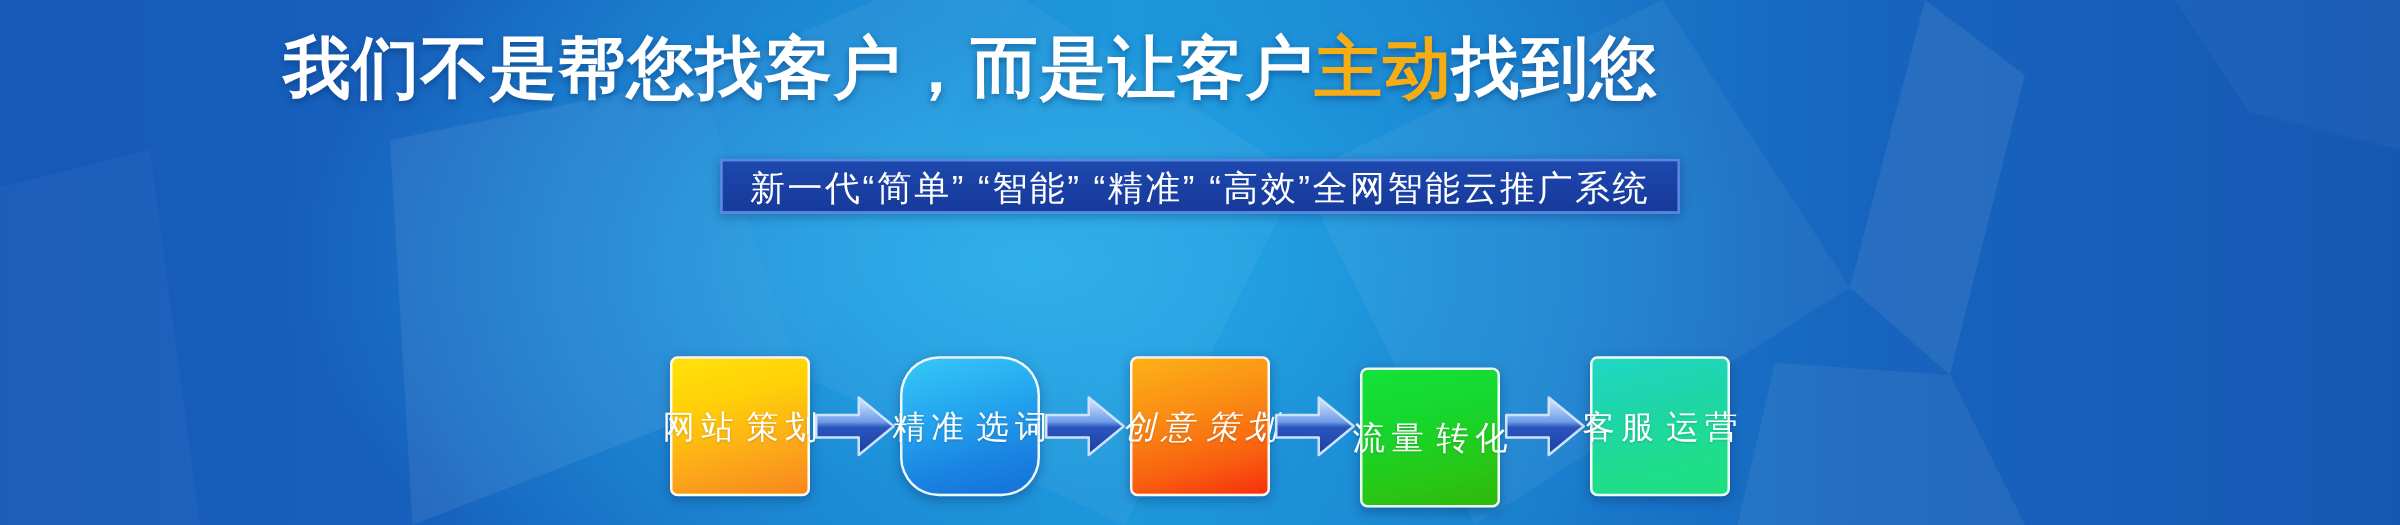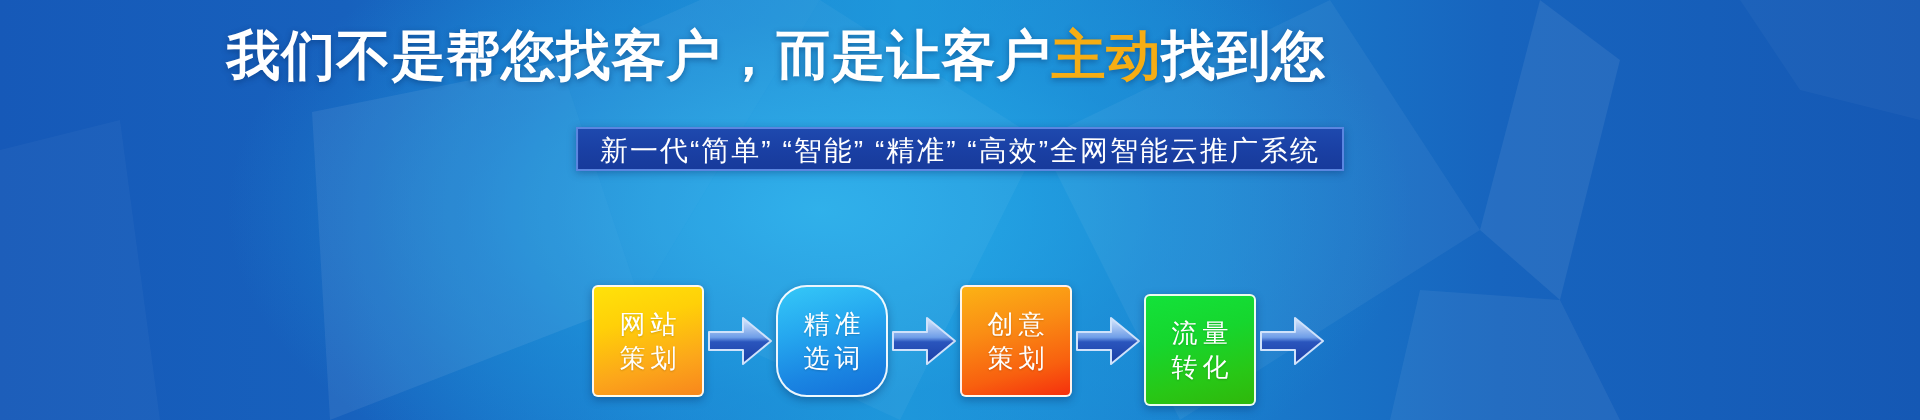--- a/index.html
+++ b/index.html
@@ -52,21 +52,21 @@
     position:absolute;left:50%;transform:translateX(-50%);
     top:275px;
     display:flex;align-items:center;
     gap:0px;
   }
   .step-box{
     width:112px;height:112px;
     box-sizing:border-box;
     border:2px solid rgba(255,255,255,0.92);
     border-radius:6px;
-    display:flex;flex-direction:column;
+    display:flex;flex-direction:row;
     align-items:center;justify-content:center;
     color:#ffffff;
     font-size:26px;
     line-height:34px;
     letter-spacing:5px;
     text-indent:5px;
     font-weight:500;
     text-shadow:0 1px 2px rgba(0,0,0,0.18);
     box-shadow:0 3px 9px rgba(0,28,80,0.35);
   }
@@ -133,21 +133,21 @@
             <stop offset="0%" stop-color="#d9e8fc"></stop>
             <stop offset="42%" stop-color="#6f9ee8"></stop>
             <stop offset="52%" stop-color="#2a55bd"></stop>
             <stop offset="100%" stop-color="#1a3ea4"></stop>
           </linearGradient>
         </defs>
         <polygon points="2,17 36,17 36,3 64,26 36,49 36,35 2,35" fill="url(#ag2)" stroke="#cfe2fb" stroke-width="2" stroke-linejoin="round"></polygon>
       </svg>
     </div>
 
-    <div class="step-box" style="background:linear-gradient(165deg,#fcb215 0%,#fa8d14 38%,#f8600f 74%,#f5300d 100%);">
+    <div class="step-box" style="background:linear-gradient(165deg,#fcb215 0%,#fa8d14 38%,#f8600f 74%,#f5300d 100%);font-style:italic;">
       <span class="ln">创意</span>
       <span class="ln">策划</span>
     </div>
 
     <div class="arrow-gap">
       <svg class="arrow-svg" width="66" height="52" viewBox="0 0 66 52" xmlns="http://www.w3.org/2000/svg">
         <defs>
           <linearGradient id="ag3" x1="0" y1="0" x2="0" y2="1">
             <stop offset="0%" stop-color="#d9e8fc"></stop>
             <stop offset="42%" stop-color="#6f9ee8"></stop>
@@ -171,15 +171,19 @@
             <stop offset="0%" stop-color="#d9e8fc"></stop>
             <stop offset="42%" stop-color="#6f9ee8"></stop>
             <stop offset="52%" stop-color="#2a55bd"></stop>
             <stop offset="100%" stop-color="#1a3ea4"></stop>
           </linearGradient>
         </defs>
         <polygon points="2,17 36,17 36,3 64,26 36,49 36,35 2,35" fill="url(#ag4)" stroke="#cfe2fb" stroke-width="2" stroke-linejoin="round"></polygon>
       </svg>
     </div>
 
+    <div class="step-box" style="background:linear-gradient(165deg,#1fd7c6 0%,#1ed5a6 40%,#1ede8c 74%,#1ee07e 100%);">
+      <span class="ln">客服</span>
+      <span class="ln">运营</span>
+    </div>
 
   </div>
 </div>
 
 </body></html>

